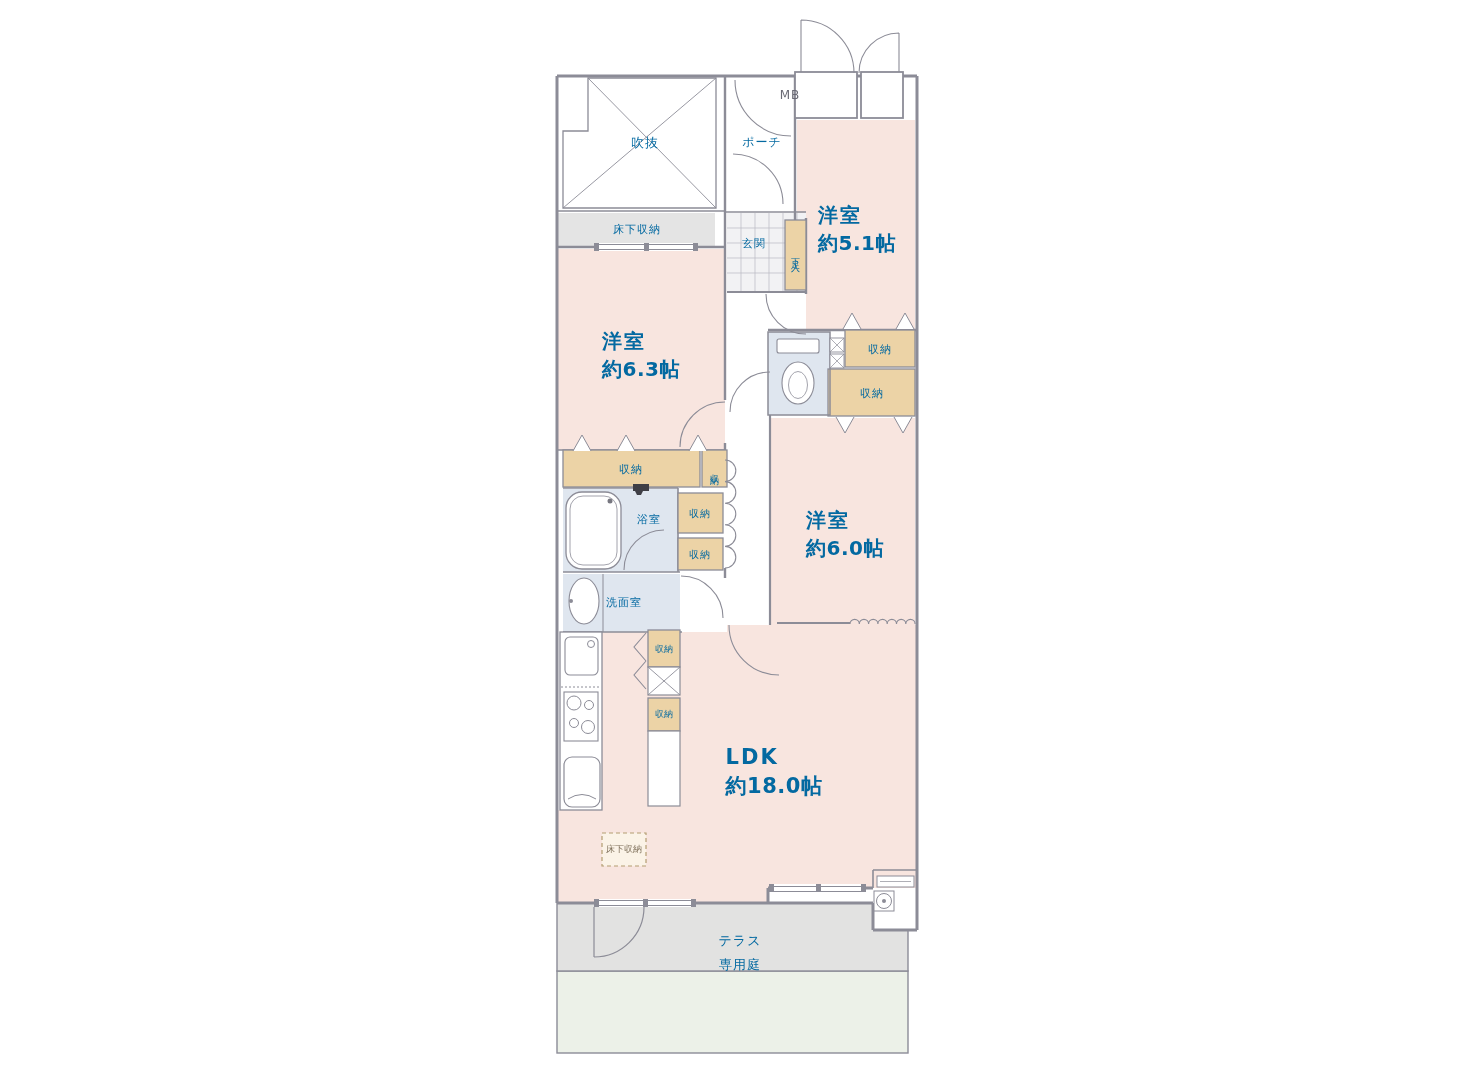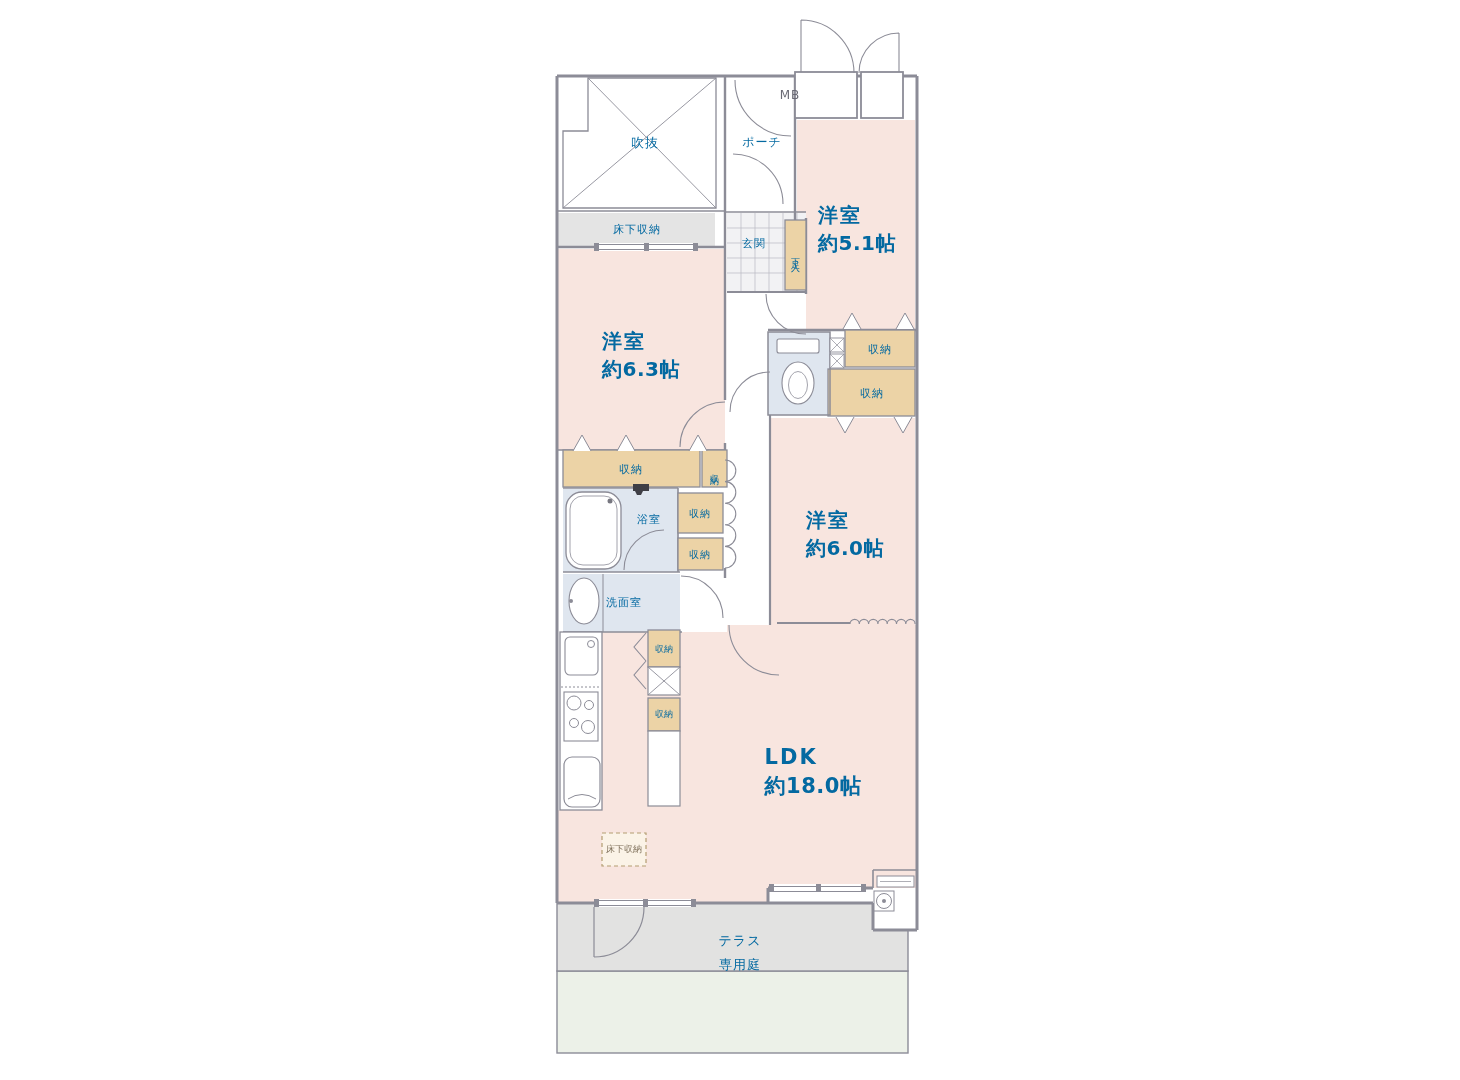--- a/index.html
+++ b/index.html
@@ -226,21 +226,21 @@
     <div class="size">約5.1帖</div>
   </div>
   <div class="lbl room-lbl" style="left:641px;top:355px;">
     <div>洋室</div>
     <div class="size">約6.3帖</div>
   </div>
   <div class="lbl room-lbl" style="left:845px;top:534px;">
     <div>洋室</div>
     <div class="size">約6.0帖</div>
   </div>
-  <div class="lbl room-lbl ldk-lbl" style="left:813px;top:772px;">
+  <div class="lbl room-lbl ldk-lbl" style="left:774px;top:772px;">
     <div>LDK</div>
     <div class="size">約18.0帖</div>
   </div>
 
   <div class="lbl s11" style="left:880px;top:349px;">収納</div>
   <div class="lbl s11" style="left:872px;top:393px;">収納</div>
   <div class="lbl s11" style="left:631px;top:469px;">収納</div>
   <div class="lbl s9 vert" style="left:714px;top:469px;">収納</div>
   <div class="lbl s10" style="left:700px;top:514px;">収納</div>
   <div class="lbl s10" style="left:700px;top:555px;">収納</div>

